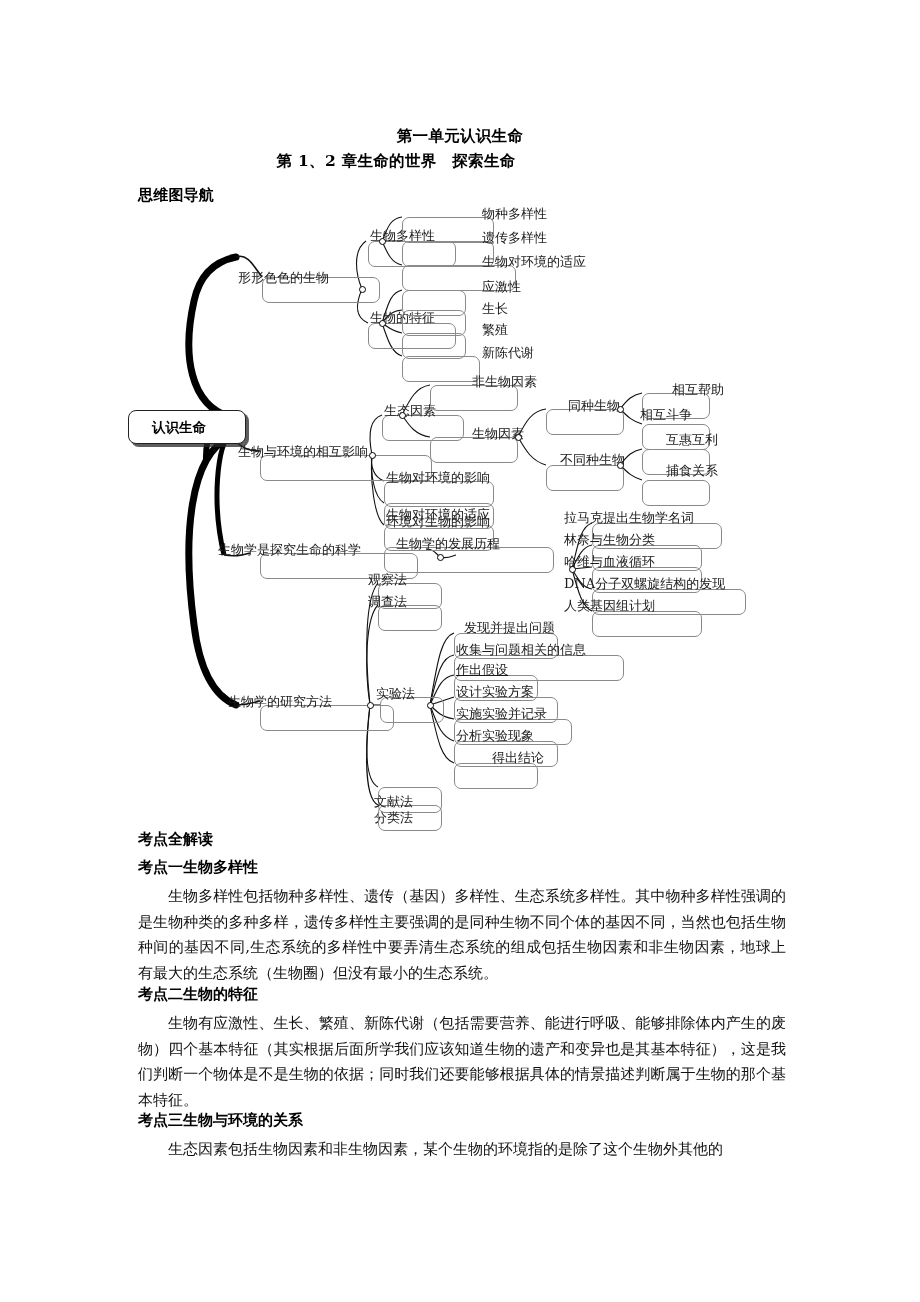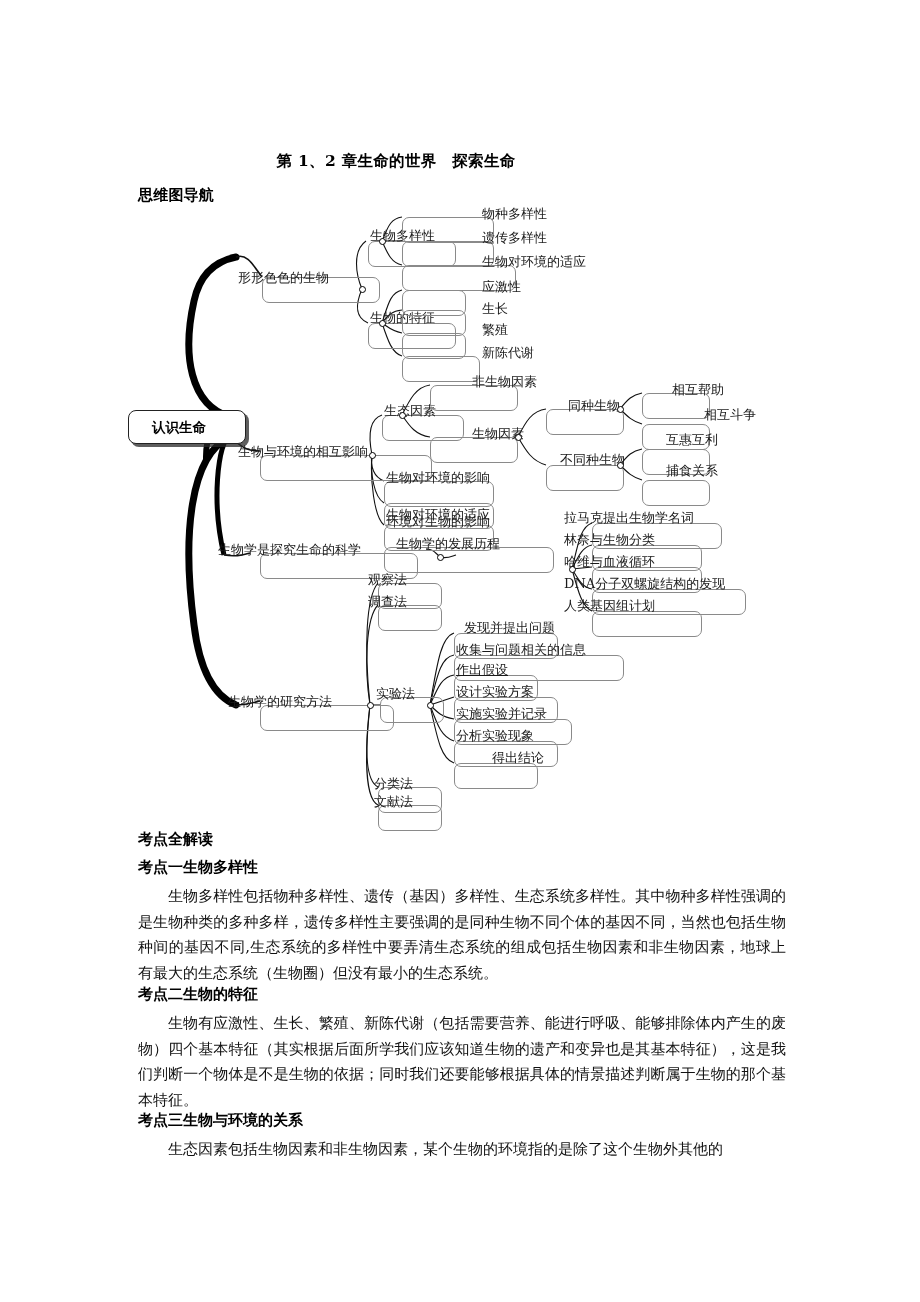--- a/index.html
+++ b/index.html
@@ -128,20 +128,21 @@
     text-align: justify;
     text-indent: 30px;
     color: #111;
   }
 </style>
 </head>
 <body>
 
 <div class="page">
 
+  <div class="doc-title">第一单元认识生命</div>
   <div class="doc-subtitle">第 1、2 章生命的世界　探索生命</div>
   <div class="section-label" style="left:138px; top:186px;">思维图导航</div>
 
   <div id="mindmap-wrap">
 
     <svg id="mindmap-svg" viewBox="0 0 700 620">
       <g fill="none" stroke="#111" stroke-width="1.1">
 
         <path d="M 110 212 C 70 200 62 150 74 96 C 80 68 96 56 116 52" stroke="#000" stroke-width="7" stroke-linecap="round" fill="none"></path>
         <path d="M 110 232 C 70 250 62 330 74 420 C 80 468 96 492 116 500" stroke="#000" stroke-width="7" stroke-linecap="round" fill="none"></path>
@@ -262,21 +263,21 @@
     <div class="mm-dot" style="left:395px; top:229px;"></div>
 
     <div class="mm-node" style="left:426px; top:204px; width:78px;"></div>
     <div class="mm-label" style="left:448px; top:194px;">同种生物</div>
     <div class="mm-dot" style="left:497px; top:201px;"></div>
 
     <div class="mm-node" style="left:522px; top:188px; width:68px;"></div>
     <div class="mm-label" style="left:552px; top:178px;">相互帮助</div>
 
     <div class="mm-node" style="left:522px; top:219px; width:68px;"></div>
-    <div class="mm-label" style="left:584px; top:203px;">相互斗争</div>
+    <div class="mm-label" style="left:520px; top:203px;">相互斗争</div>
 
     <div class="mm-node" style="left:426px; top:260px; width:78px;"></div>
     <div class="mm-label" style="left:440px; top:248px;">不同种生物</div>
     <div class="mm-dot" style="left:497px; top:257px;"></div>
 
     <div class="mm-node" style="left:522px; top:244px; width:68px;"></div>
     <div class="mm-label" style="left:546px; top:228px;">互惠互利</div>
 
     <div class="mm-node" style="left:522px; top:275px; width:68px;"></div>
     <div class="mm-label" style="left:546px; top:259px;">捕食关系</div>
@@ -342,21 +343,21 @@
     <div class="mm-node" style="left:334px; top:514px; width:118px;"></div>
     <div class="mm-label" style="left:336px; top:502px;">实施实验并记录</div>
 
     <div class="mm-node" style="left:334px; top:536px; width:104px;"></div>
     <div class="mm-label" style="left:336px; top:524px;">分析实验现象</div>
 
     <div class="mm-node" style="left:334px; top:558px; width:84px;"></div>
     <div class="mm-label" style="left:336px; top:546px;padding-left:36px;">得出结论</div>
 
     <div class="mm-node" style="left:258px; top:582px; width:64px;"></div>
-    <div class="mm-label" style="left:254px; top:572px;text-align:right;">分类法</div>
+    <div class="mm-label" style="left:254px; top:606px;text-align:right;">分类法</div>
 
     <div class="mm-node" style="left:258px; top:600px; width:64px;"></div>
     <div class="mm-label" style="left:254px; top:590px;">文献法</div>
 
   </div>
 
   <div class="body-head" style="top:830px;">考点全解读</div>
 
   <div class="body-head" style="top:858px;">考点一生物多样性</div>
   <div class="body-para" style="top:884px;">生物多样性包括物种多样性、遗传（基因）多样性、生态系统多样性。其中物种多样性强调的是生物种类的多种多样，遗传多样性主要强调的是同种生物不同个体的基因不同，当然也包括生物种间的基因不同,生态系统的多样性中要弄清生态系统的组成包括生物因素和非生物因素，地球上有最大的生态系统（生物圈）但没有最小的生态系统。</div>

